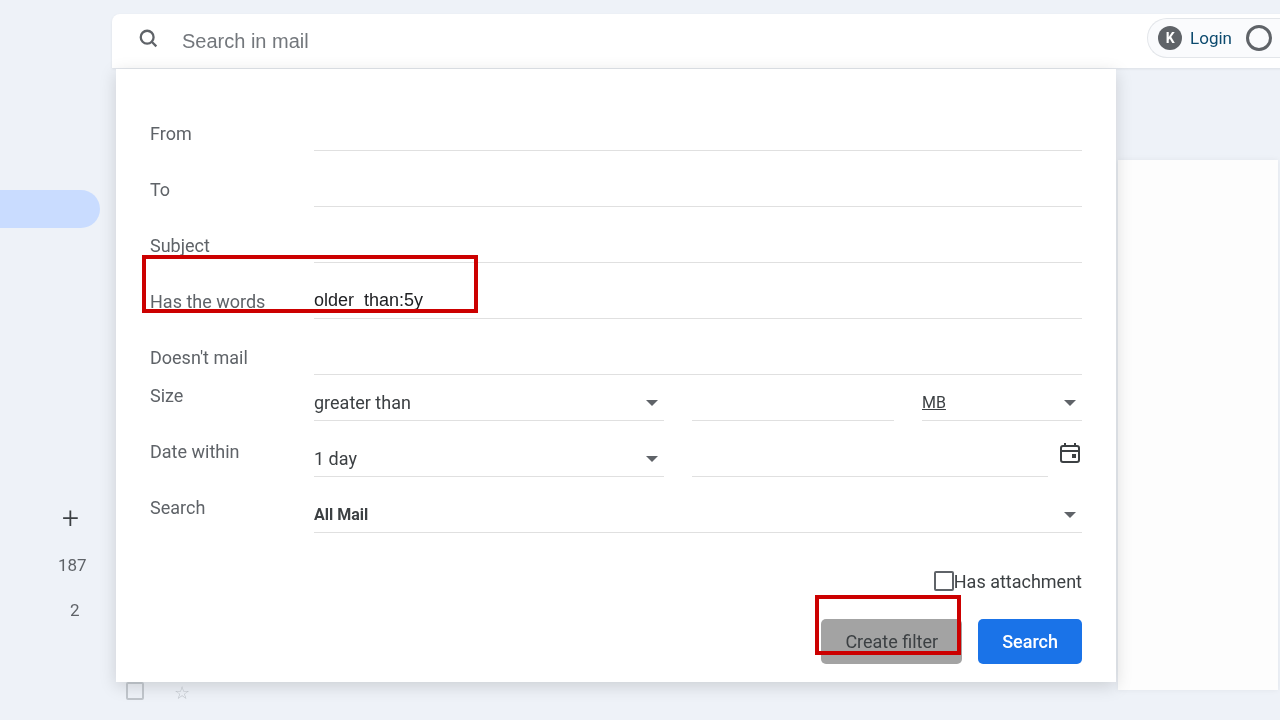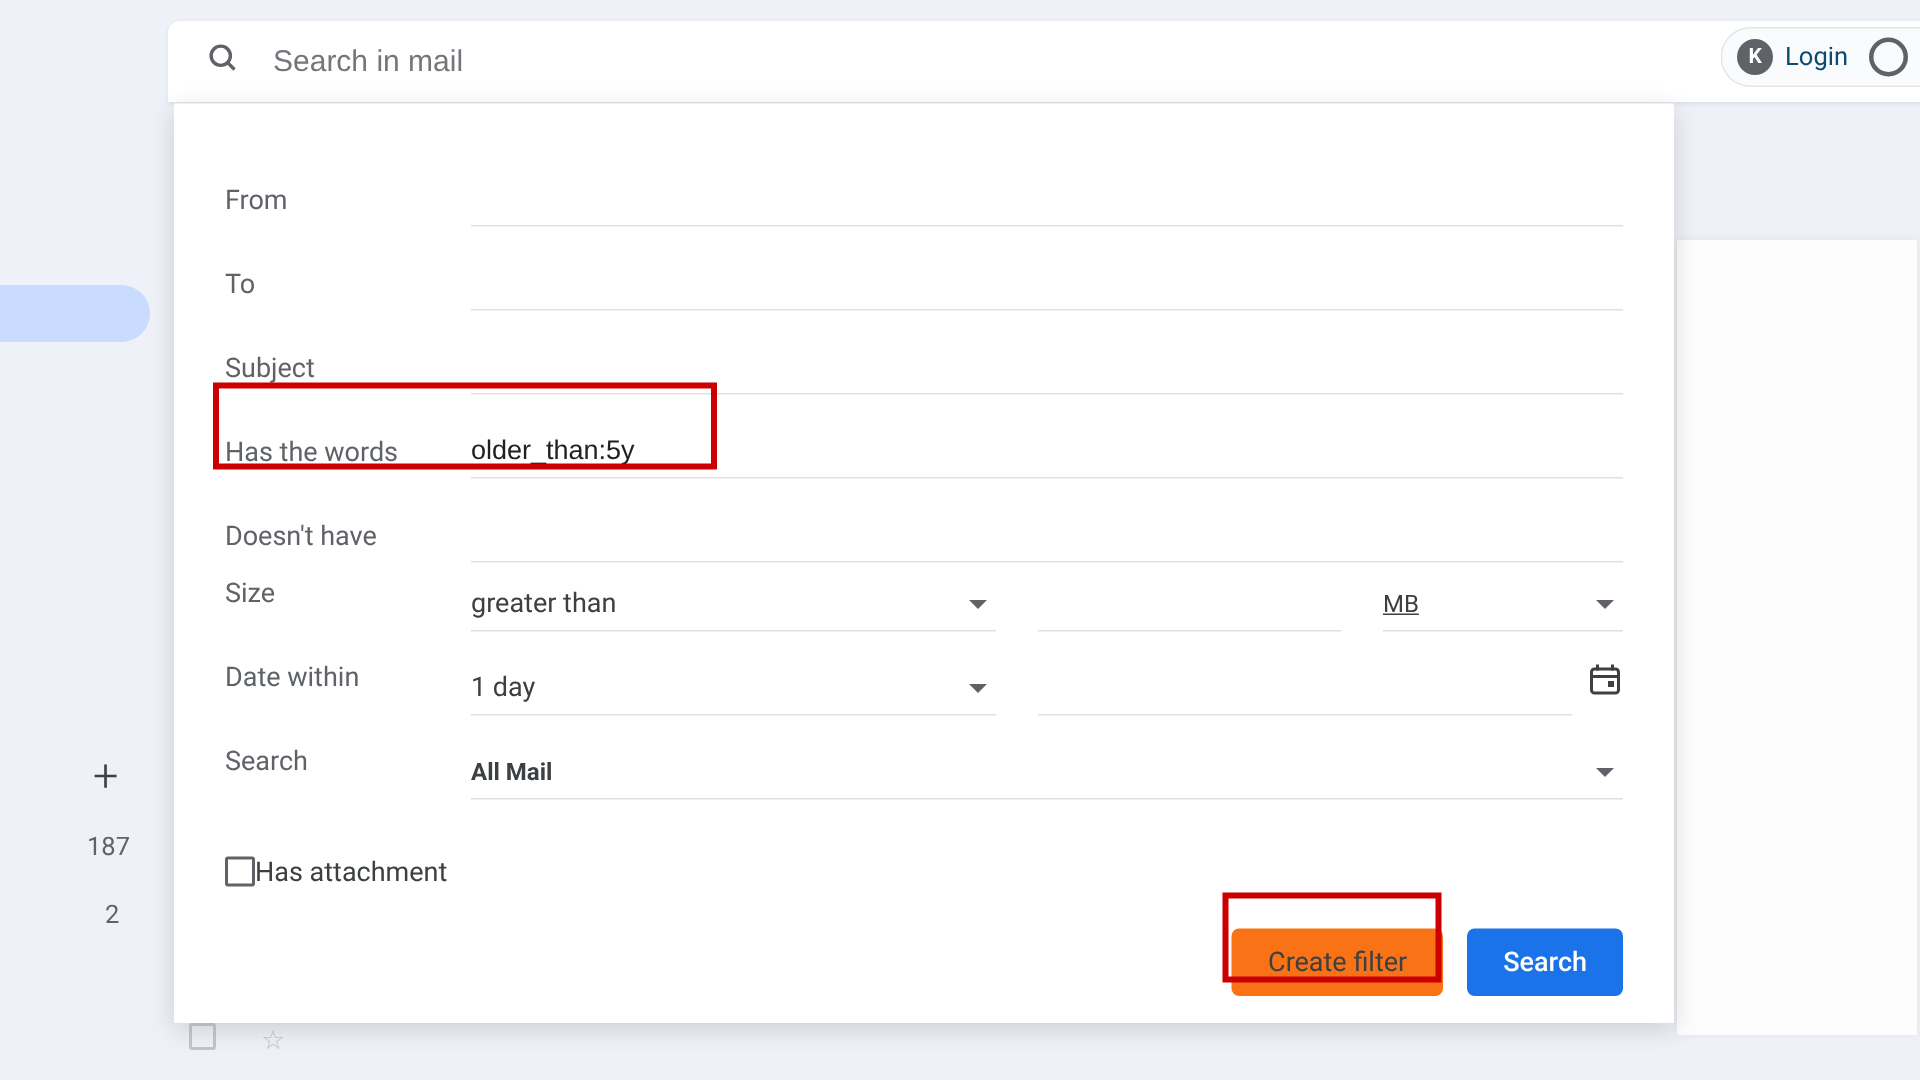--- a/index.html
+++ b/index.html
@@ -199,20 +199,21 @@
     padding-right: 6px;
     cursor: pointer;
     font-weight: bold;
   }
 
   
   .check-row {
     display: flex;
     align-items: center;
     height: 56px;
+    justify-content: flex-end;
   }
   .checkbox {
     width: 20px; height: 20px;
     border: 2.5px solid #5f6368;
     border-radius: 2px;
     cursor: pointer;
   }
   .check-label { font-size: 18px; color: #3c4043; }
 
   
@@ -224,21 +225,21 @@
   }
   .btn {
     font-size: 18px;
     padding: 12px 24px;
     border-radius: 5px;
     cursor: pointer;
     border: none;
     font-family: inherit;
   }
   .btn-text {
-    background: #f97316;
+    background: #a3a3a3;
     color: #3c4043;
   }
   .btn-primary {
     background: #1a73e8;
     color: #fff;
     font-weight: 500;
   }
 
   
   .highlight {
@@ -337,21 +338,21 @@
   </div>
 
   <div class="row">
     <div class="label">Has the words</div>
     <div class="field-line">
       <input class="field-input" value="older_than:5y" style="">
     </div>
   </div>
 
   <div class="row">
-    <div class="label">Doesn't have</div>
+    <div class="label">Doesn't mail</div>
     <div class="field-line">
         <input class="field-input" style="">
       </div>
   </div>
 
   <div class="row-multi">
     <div class="label">Size</div>
     <div class="dropdown" style="width:350px">
       <span class="val">greater than</span>
       <span class="caret"></span>

